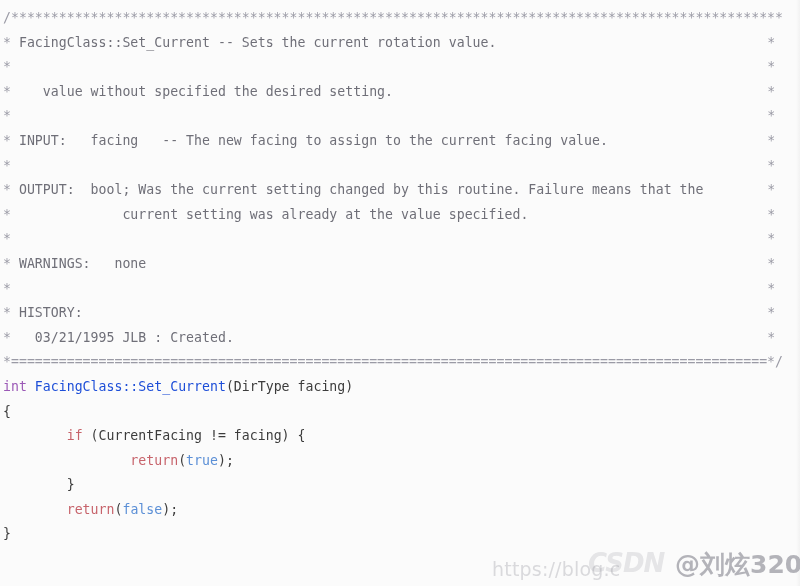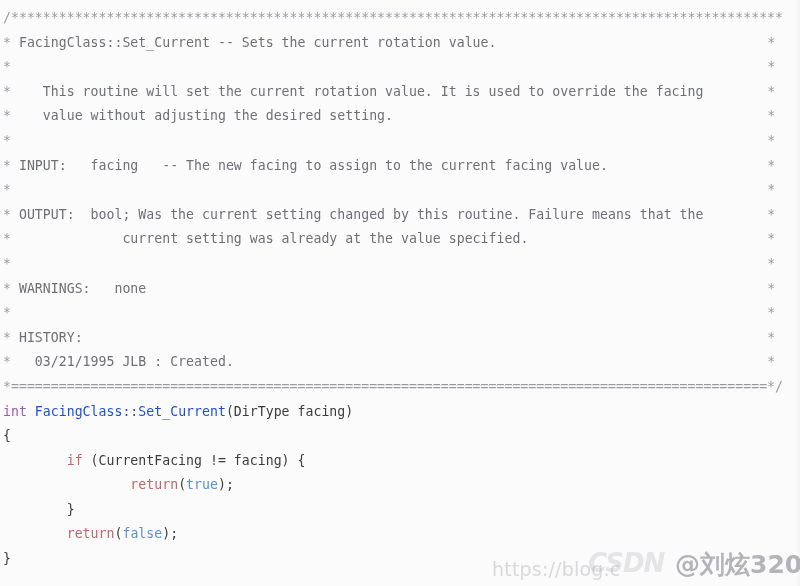--- a/index.html
+++ b/index.html
@@ -105,22 +105,21 @@
 </style>
 </head>
 <body>
 
 <div id="code-surface">
 
   <div id="code-body">
       <span class="code-line"><span class="cmt">/*************************************************************************************************</span></span>
       <span class="code-line"><span class="cmt">*</span><span class="cmt-text"> FacingClass::Set_Current -- Sets the current rotation value.</span><span class="cmt">                                  </span><span class="cmt">*</span></span>
       <span class="code-line"><span class="cmt">*</span><span class="cmt-text"></span><span class="cmt">                                                                                               </span><span class="cmt">*</span></span>
-      <span class="code-line"><span class="cmt">*</span><span class="cmt-text">    This routine will set the current rotation value. It is used to override the facing</span><span class="cmt">        </span><span class="cmt">*</span></span>
-      <span class="code-line"><span class="cmt">*</span><span class="cmt-text">    value without adjusting the desired setting.</span><span class="cmt">                                               </span><span class="cmt">*</span></span>
+      <span class="code-line"><span class="cmt">*</span><span class="cmt-text">    value without specified the desired setting.</span><span class="cmt">                                               </span><span class="cmt">*</span></span>
       <span class="code-line"><span class="cmt">*</span><span class="cmt-text"></span><span class="cmt">                                                                                               </span><span class="cmt">*</span></span>
       <span class="code-line"><span class="cmt">*</span><span class="cmt-text"> INPUT:   facing   -- The new facing to assign to the current facing value.</span><span class="cmt">                    </span><span class="cmt">*</span></span>
       <span class="code-line"><span class="cmt">*</span><span class="cmt-text"></span><span class="cmt">                                                                                               </span><span class="cmt">*</span></span>
       <span class="code-line"><span class="cmt">*</span><span class="cmt-text"> OUTPUT:  bool; Was the current setting changed by this routine. Failure means that the</span><span class="cmt">        </span><span class="cmt">*</span></span>
       <span class="code-line"><span class="cmt">*</span><span class="cmt-text">              current setting was already at the value specified.</span><span class="cmt">                              </span><span class="cmt">*</span></span>
       <span class="code-line"><span class="cmt">*</span><span class="cmt-text"></span><span class="cmt">                                                                                               </span><span class="cmt">*</span></span>
       <span class="code-line"><span class="cmt">*</span><span class="cmt-text"> WARNINGS:   none</span><span class="cmt">                                                                              </span><span class="cmt">*</span></span>
       <span class="code-line"><span class="cmt">*</span><span class="cmt-text"></span><span class="cmt">                                                                                               </span><span class="cmt">*</span></span>
       <span class="code-line"><span class="cmt">*</span><span class="cmt-text"> HISTORY:</span><span class="cmt">                                                                                      </span><span class="cmt">*</span></span>
       <span class="code-line"><span class="cmt">*</span><span class="cmt-text">   03/21/1995 JLB : Created.</span><span class="cmt">                                                                   </span><span class="cmt">*</span></span>

